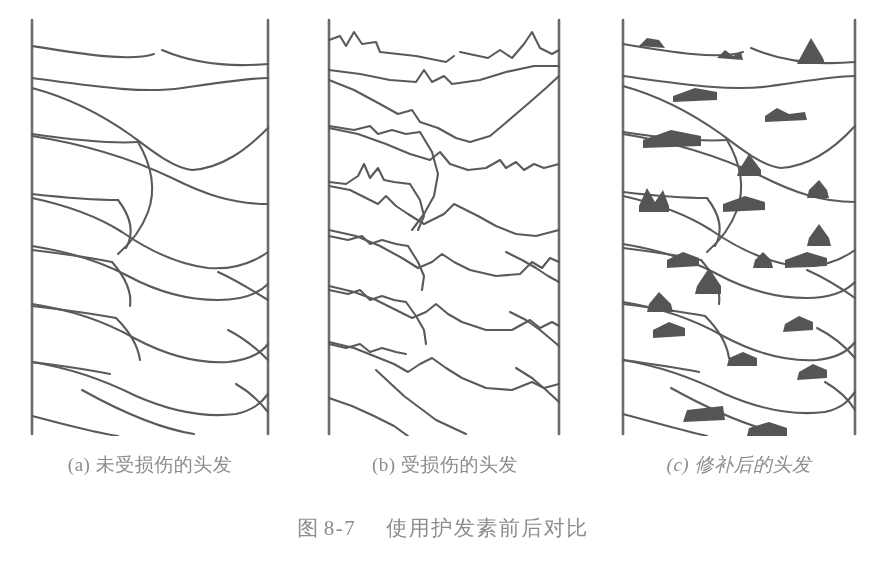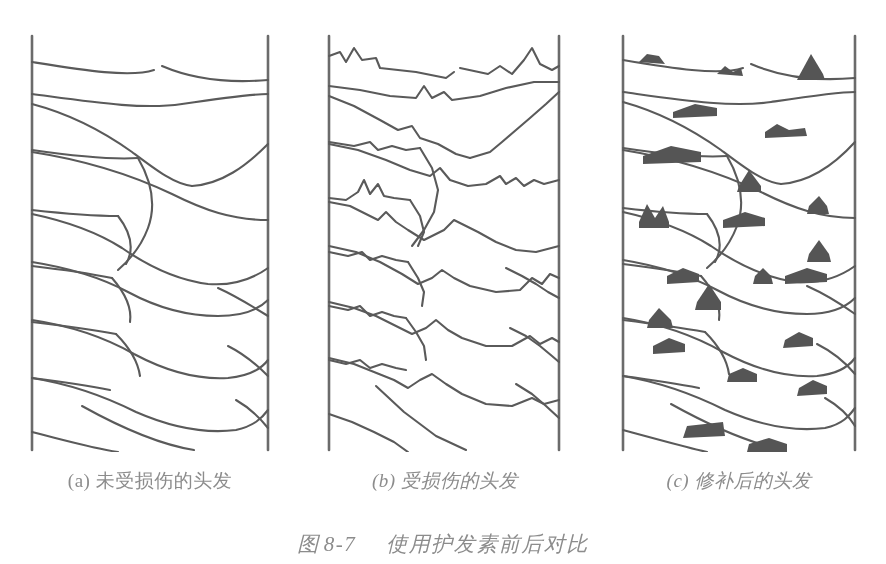--- a/index.html
+++ b/index.html
@@ -9,21 +9,21 @@
   }
   body {
     width: 886px;
     height: 564px;
     position: relative;
     font-family: "Liberation Serif", "DejaVu Serif", serif;
     overflow: hidden;
   }
   #figure-root {
     position: absolute;
-    left: 0; top: 16px;
+    left: 0; top: 0;
     width: 886px;
     height: 449px;
   }
   .panels {
     position: absolute;
     left: 0; top: 0;
     width: 886px;
     height: 440px;
   }
   .panel {
@@ -46,34 +46,33 @@
   .caption {
     position: absolute;
     top: 0;
     text-align: center;
     font-size: 19px;
     color: #8c8c8c;
     letter-spacing: 0.5px;
     white-space: nowrap;
   }
   #caption-a { left: 22px;  width: 256px; }
-  #caption-b { left: 320px; width: 250px; font-style: italic; }
+  #caption-b { left: 320px; width: 250px; }
   #caption-c { left: 613px; width: 252px; font-style: italic; }
 
   .fig-title {
     position: absolute;
     left: 0;
     top: 514px;
     width: 886px;
     text-align: center;
     font-size: 21px;
     color: #8c8c8c;
     letter-spacing: 1.5px;
     white-space: nowrap;
-    font-style: italic;
   }
   .fig-title .num { margin-right: 4px; }
   .fig-title .gap { display: inline-block; width: 26px; }
 </style>
 </head>
 <body>
 
 <div id="figure-root">
 
   <div class="panels">

